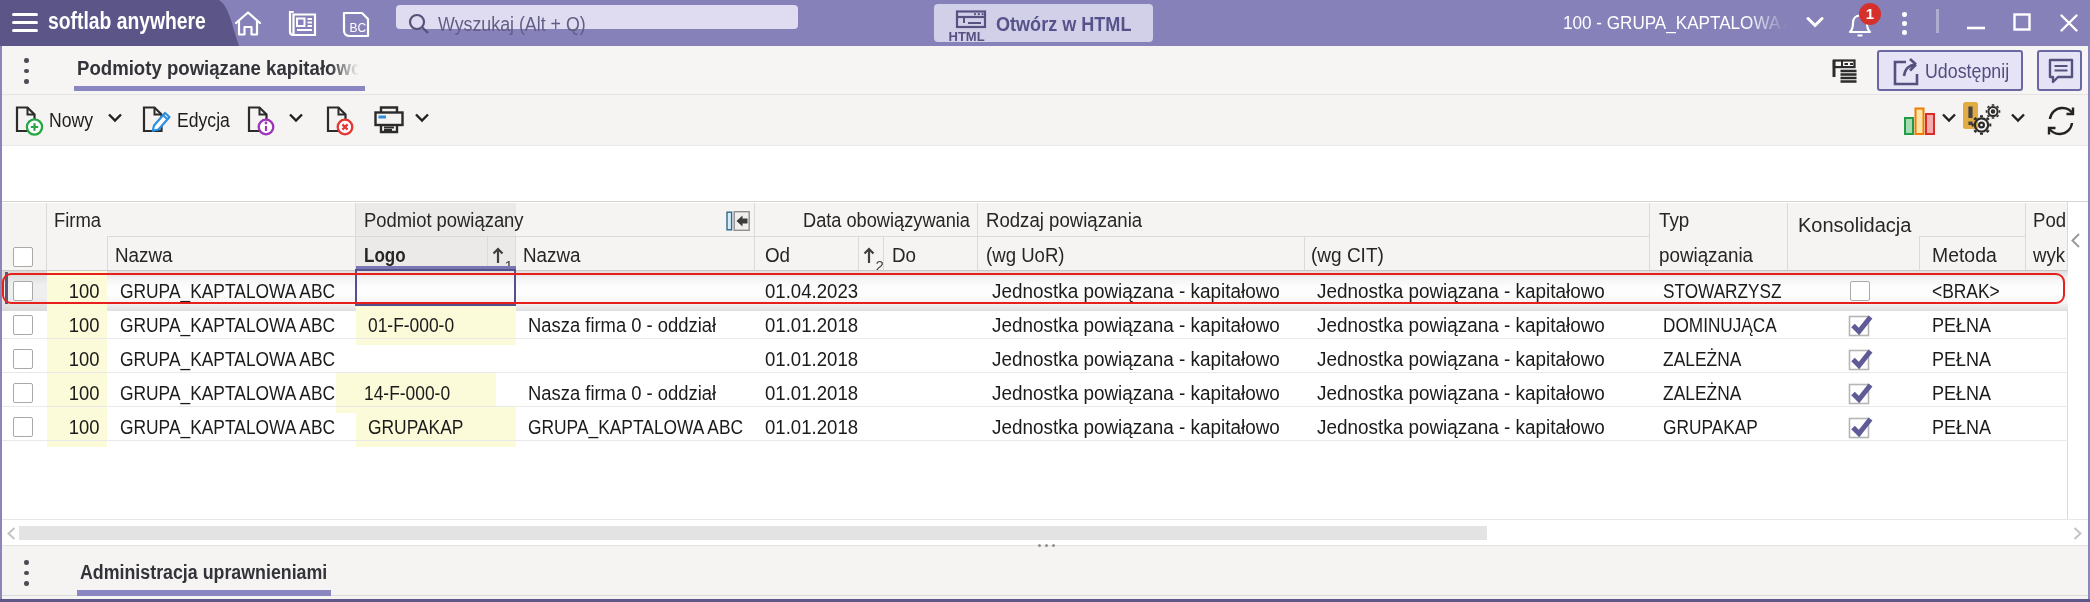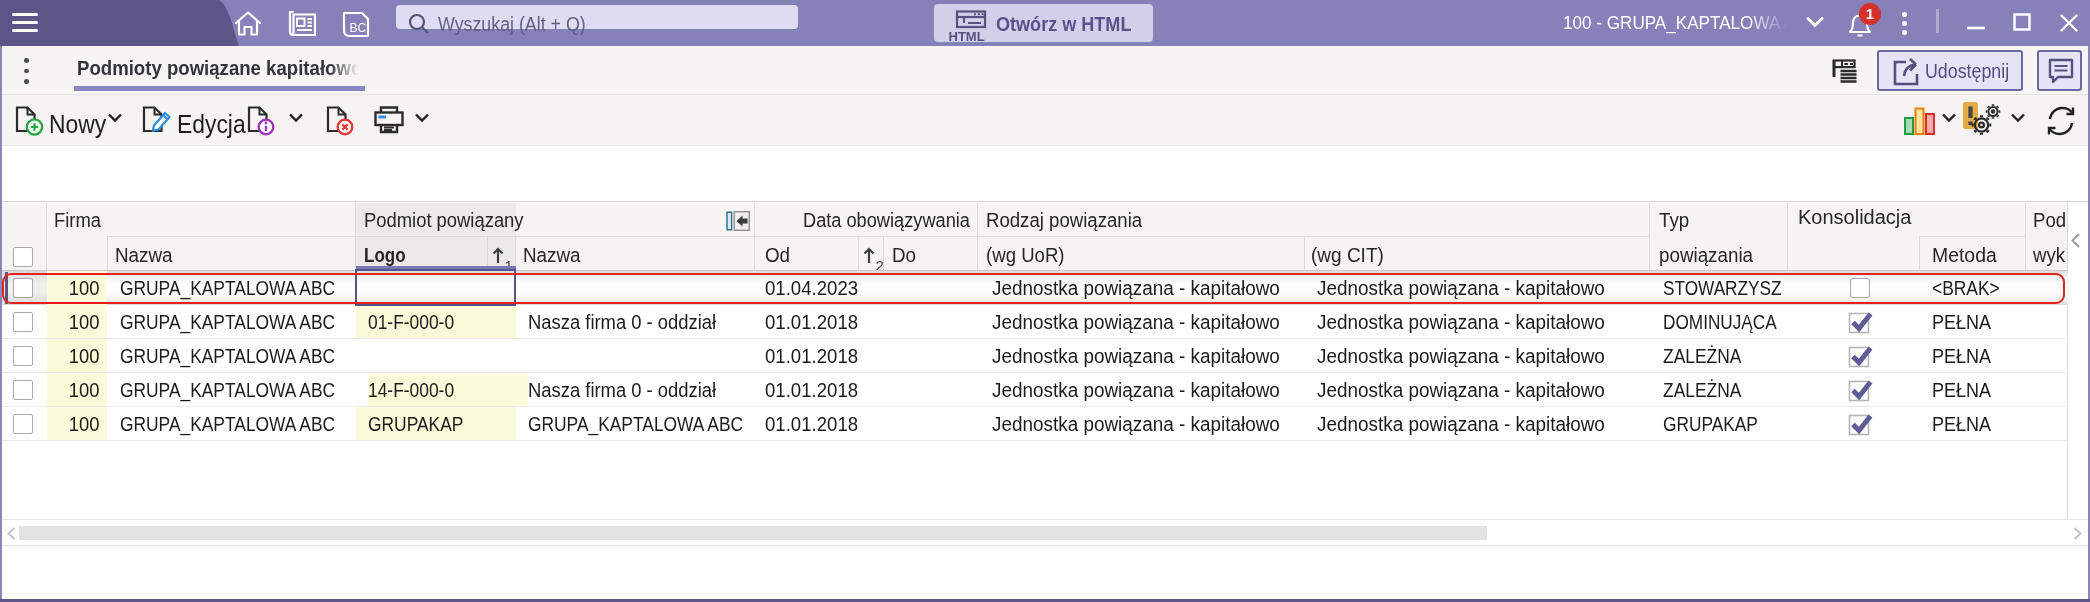--- a/index.html
+++ b/index.html
@@ -31,52 +31,53 @@
 .vdots i { position:absolute; left:0; width:4.5px; height:4.5px; border-radius:50%; background:#4c4c54; }
 #tabtitle { position:absolute; left:77px; top:11px; font-size:20px; font-weight:bold; color:#33333a; white-space:nowrap; }
 #tabfade { position:absolute; left:330px; top:8px; width:36px; height:30px; background:linear-gradient(90deg, rgba(246,245,243,0), #f6f5f3 80%); }
 #tabuline { position:absolute; left:74px; top:40px; width:291px; height:5px; background:#8a86c2; }
 #sharebtn { position:absolute; left:1877px; top:4px; width:146px; height:41px; background:#e6e3f6; border:2px solid #6b67a5; border-radius:3px; white-space:nowrap; }
 #sharebtn > span { position:absolute; left:46px; top:8px; font-size:20px; color:#514d7d; }
 #commbtn { position:absolute; left:2037px; top:4px; width:45px; height:41px; background:#e6e3f6; border:2px solid #6b67a5; border-radius:3px; }
 
 
 #toolbar { position:absolute; left:0; top:95px; width:2090px; height:51px; background:#f5f4f2; border-bottom:1px solid #e9e8e6; }
-.tlabel { position:absolute; top:14px; font-size:26px; color:#1d1d1d; white-space:nowrap; }
+.tlabel { position:absolute; top:14px; font-size:20px; color:#1d1d1d; white-space:nowrap; }
 .chev { stroke:#222; stroke-width:2.4; fill:none; }
 
 
 #filterrow { position:absolute; left:0; top:146px; width:2090px; height:55px; background:#fff; }
 #filterrow span { position:absolute; left:20px; top:19px; font-size:20px; color:#979797; white-space:nowrap; }
 
 
 #grid { position:absolute; left:0; top:201px; width:2090px; height:319px; background:#fff; border-top:1px solid #d5d4d2; }
 .hdr { position:absolute; background:#f5f4f2; }
 .hdrtext { position:absolute; font-size:20px; color:#262626; white-space:nowrap; }
 .vline { position:absolute; width:1px; background:#dbdad8; }
 .hline { position:absolute; height:1px; background:#dbdad8; }
-.row { position:absolute; left:0; width:2068px; height:34px;text-align:right; }
+.row { position:absolute; left:0; width:2068px; height:40px;text-align:right; }
 .cell { position:absolute; top:0; height:100%; font-size:20px; color:#1b1b1b; white-space:nowrap; display:flex; align-items:center; }
 .ycell { background:#fbfad9; }
 .cb { width:20px; height:20px; border:1.5px solid #a9a9a9; border-radius:2px; background:#fff; flex:none; }
 .rsep { position:absolute; left:0; width:2068px; height:1px; background:#e9e9e9; }
 </style>
 </head>
 <body>
 <div id="app">
 
 <div id="topbar">
   <svg class="abs" style="left:0;top:0" width="250" height="46" viewBox="0 0 250 46">
         <path d="M0 0 H219 C226 5 228 12 231 20 C233.5 29 236 37 239 46 H0 Z" fill="#5b5687"></path>
       </svg>
   <div id="hamb">
         <div style="top:0"></div>
         <div style="top:8px"></div>
         <div style="top:16px"></div>
       </div>
+  <span id="brand"><i class="t" style="transform:scaleX(0.84)">softlab anywhere</i></span>
 
   <svg class="tb-ic" style="left:234px" width="28" height="27" viewBox="0 0 28 27">
         <path d="M2 13 L14 2.5 L26 13 M5 11 V24.5 H10.5 V17 H17.5 V24.5 H23 V11" fill="none" stroke="#fff" stroke-width="2.2" stroke-linecap="round" stroke-linejoin="round"></path>
       </svg>
 
   <svg class="tb-ic" style="left:288px" width="29" height="27" viewBox="0 0 29 27">
         <path d="M5.5 4.5 H27 V25 H5.5 Z" fill="none" stroke="#fff" stroke-width="2.2"></path>
         <path d="M5.5 25 C3.5 25 2 23.5 2 21.5 V2 H5.7" fill="none" stroke="#fff" stroke-width="2.2"></path>
         <rect x="9" y="8.5" width="7.5" height="7.5" fill="none" stroke="#fff" stroke-width="2"></rect>
         <path d="M19.5 9 H24 M19.5 12.5 H24 M19.5 16 H24 M9 20 H24" stroke="#fff" stroke-width="2"></path>
@@ -259,21 +260,21 @@
 
   <div class="hdr" style="left:0; top:1px; width:2068px; height:68px"></div>
   <div class="abs" style="left:356px; top:1px; width:160px; height:68px; background:#eceae8"></div>
 
   <span class="hdrtext" style="left:54px; top:7px"><i class="t" style="transform:scaleX(0.92)">Firma</i></span>
   <span class="hdrtext" style="left:364px; top:7px"><i class="t" style="transform:scaleX(0.92)">Podmiot powiązany</i></span>
   <span class="hdrtext" style="left:803px; top:7px"><i class="t" style="transform:scaleX(0.91)">Data obowiązywania</i></span>
   <span class="hdrtext" style="left:986px; top:7px"><i class="t" style="transform:scaleX(0.93)">Rodzaj powiązania</i></span>
   <span class="hdrtext" style="left:1659px; top:7px"><i class="t" style="transform:scaleX(0.94)">Typ</i></span>
   <span class="hdrtext" style="left:1659px; top:42px"><i class="t" style="transform:scaleX(0.94)">powiązania</i></span>
-  <span class="hdrtext" style="left:1798px; top:4px">Konsolidacja</span>
+  <span class="hdrtext" style="left:1798px; top:12px">Konsolidacja</span>
   <span class="hdrtext" style="left:2033px; top:7px"><i class="t" style="transform:scaleX(0.93)">Pod</i></span>
   <span class="hdrtext" style="left:2033px; top:42px"><i class="t" style="transform:scaleX(0.93)">wyk</i></span>
 
   <svg class="abs" style="left:726px; top:9px" width="24" height="20" viewBox="0 0 24 20">
     <rect x="1" y="1.2" width="4.6" height="17.6" fill="#d7ecf7" stroke="#2d6a8c" stroke-width="1.4"></rect>
     <rect x="8.2" y="0.7" width="15" height="18.6" fill="#f0efee" stroke="#8f8f8f" stroke-width="1.4"></rect>
     <path d="M10.5 10 L16.5 4.5 V7.5 H21.5 V12.5 H16.5 V15.5 Z" fill="#3c3c3c"></path>
   </svg>
 
   <span class="hdrtext" style="left:115px; top:42px"><i class="t" style="transform:scaleX(0.94)">Nazwa</i></span>
@@ -423,21 +424,21 @@
   <div class="row" style="top:171px;">
     <div class="cell" style="left:0; width:47px;">
           <div class="cb" style="margin-left:13px"></div>
         </div>
     <div class="cell ycell" style="left:47px; width:60px; justify-content:flex-end; padding-right:8px">
           <i class="t" style="transform:scaleX(0.92) ;transform-origin:100% 50%">100</i>
         </div>
     <div class="cell" style="left:107px; width:249px; padding-left:13px">
           <i class="t" style="transform:scaleX(0.869)">GRUPA_KAPTALOWA ABC</i>
         </div>
-    <div class="cell ycell" style="left:368px; width:160px; padding-left:0">
+    <div class="cell ycell" style="left:336px; width:160px; padding-left:28px">
           <i class="t" style="transform:scaleX(0.87)">14-F-000-0</i>
         </div>
     <div class="cell" style="left:516px; width:239px; padding-left:12px">
           <i class="t" style="transform:scaleX(0.92)">Nasza firma 0 - oddział</i>
         </div>
     <div class="cell" style="left:755px; width:126px; padding-left:10px">
           <i class="t" style="transform:scaleX(0.93)">01.01.2018</i>
         </div>
     <div class="cell" style="left:978px; width:327px; padding-left:14px">
           <i class="t" style="transform:scaleX(0.945)">Jednostka powiązana - kapitałowo</i>
@@ -510,17 +511,30 @@
 <div id="hscroll" style="position:absolute; left:0; top:519px; width:2090px; height:27px; background:#fff; border-top:1px solid #e7e7e7; border-bottom:1px solid #e2e2e2">
   <svg class="abs" style="left:5px; top:6px" width="12" height="15" viewBox="0 0 12 15">
         <path d="M9.5 2 L3.5 7.5 L9.5 13" fill="none" stroke="#c3c3c3" stroke-width="2"></path>
       </svg>
   <div class="abs" style="left:19px; top:6px; width:1468px; height:14px; background:#e3e3e3"></div>
   <svg class="abs" style="left:2072px; top:6px" width="12" height="15" viewBox="0 0 12 15">
         <path d="M2.5 2 L8.5 7.5 L2.5 13" fill="none" stroke="#c3c3c3" stroke-width="2"></path>
       </svg>
 </div>
 
+<div id="botbar" style="position:absolute; left:0; top:546px; width:2090px; height:54px; background:#f5f4f2">
+  <div class="abs" style="left:1038px; top:-2px; width:3px; height:3px; border-radius:50%; background:#909090"></div>
+  <div class="abs" style="left:1045px; top:-2px; width:3px; height:3px; border-radius:50%; background:#909090"></div>
+  <div class="abs" style="left:1052px; top:-2px; width:3px; height:3px; border-radius:50%; background:#909090"></div>
+  <div class="vdots" style="left:24px; top:14px">
+        <i style="top:0"></i>
+        <i style="top:10.5px"></i>
+        <i style="top:21px"></i>
+      </div>
+  <span class="abs" style="left:80px; top:15px; font-size:20px; font-weight:bold; color:#33333a; white-space:nowrap"><i class="t" style="transform:scaleX(0.89)">Administracja uprawnieniami</i></span>
+  <div class="abs" style="left:0; top:49px; width:2090px; height:1px; background:#dcdbd9"></div>
+  <div class="abs" style="left:77px; top:44px; width:254px; height:6px; background:#8a86c2; z-index:2"></div>
+</div>
 
 <div class="abs" style="left:0; top:46px; width:2px; height:556px; background:#8a86b8"></div>
 <div class="abs" style="left:2088px; top:46px; width:2px; height:556px; background:#8a86b8"></div>
 <div class="abs" style="left:0; top:599px; width:2090px; height:3px; background:#5c5789"></div>
 </div>
 
 </body></html>

